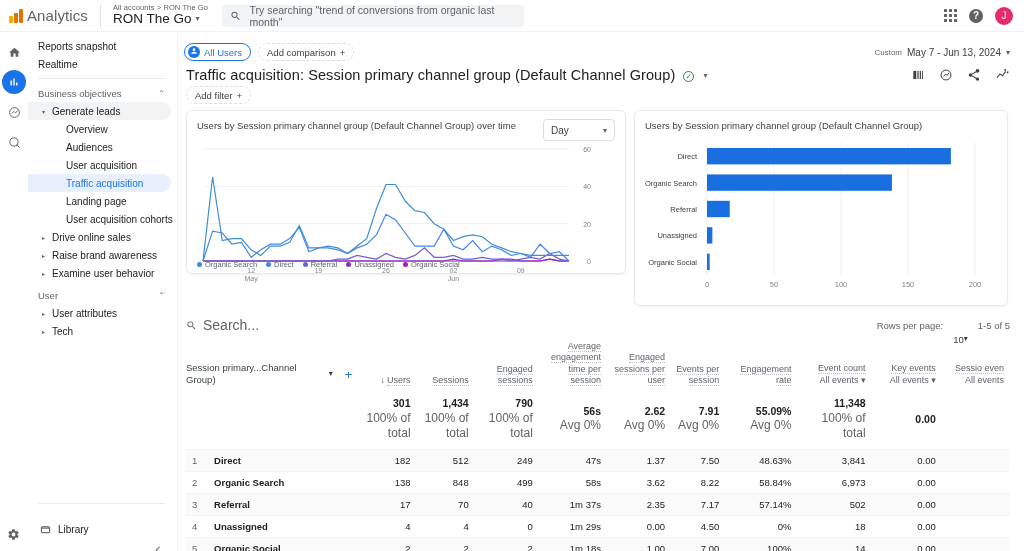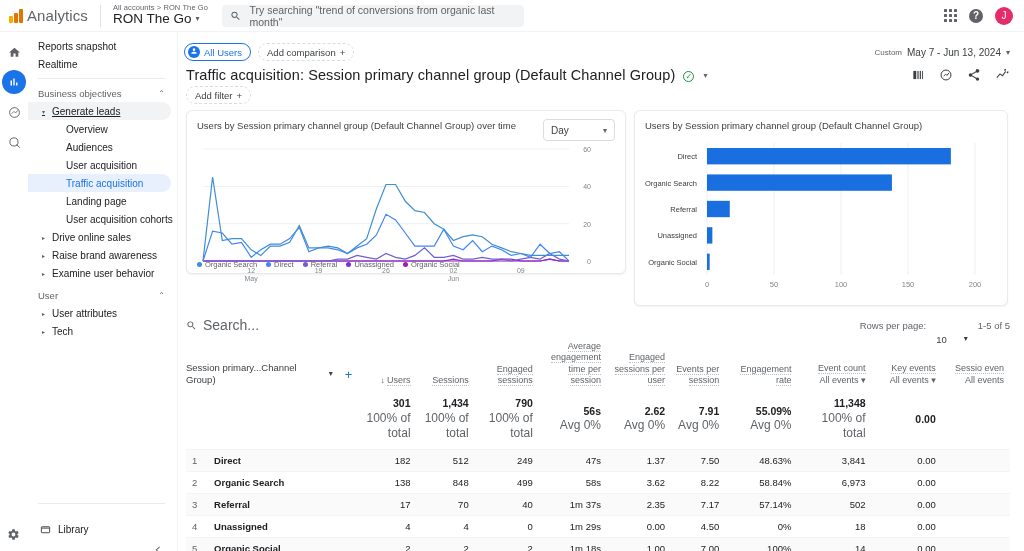--- a/index.html
+++ b/index.html
@@ -67,21 +67,21 @@
   .nav-row {
     height: 18px; display: flex; align-items: center;
     font-size: 10px; color: #202124; padding-left: 10px; white-space: nowrap;
   }
   .nav-row.pad2 { padding-left: 38px; }
   .nav-row.section { color: #5f6368; font-size: 9.5px; }
   .nav-row.selected {
     background: #e8f0fe; color: #1a73e8; border-radius: 0 9px 9px 0;
     margin-right: 6px;
   }
-  .nav-row.highlight { background: #f1f3f4; border-radius: 0 9px 9px 0; margin-right: 6px; text-decoration: underline; }
+  .nav-row.highlight { background: #f1f3f4; border-radius: 0 9px 9px 0; margin-right: 6px; }
   .nav-sp { margin-top: 4px; }
   .tri { font-size: 6px; color: #5f6368; width: 10px; display: inline-block; }
   .chev-up { margin-left: auto; margin-right: 12px; font-size: 8px; color: #5f6368; }
   .nav-divider { height: 1px; background: #e8eaed; margin: 5px 12px 5px 10px; }
   .lib-row { display: flex; align-items: center; padding-left: 12px; gap: 7px; font-size: 10px; }
   .collapse-row { display: flex; justify-content: flex-end; padding-right: 14px; color: #5f6368; }
 
   
   .main {
     position: absolute; top: 32px; left: 178px; width: 846px; height: 519px;
@@ -134,21 +134,21 @@
     position: absolute; bottom: 4px; left: 10px; display: flex; gap: 9px; align-items: center;
   }
   .legend-item { display: flex; align-items: center; gap: 3px; font-size: 7.5px; color: #5f6368; }
   .legend-swatch { width: 5px; height: 5px; border-radius: 50%; }
 
   
   .tablewrap { padding: 8px 14px 0 8px; }
   .tbl-toolbar { display: flex; align-items: center; height: 22px; }
   .tbl-search { display: flex; align-items: center; gap: 6px; color: #5f6368; font-size: 14px; }
   .rpp { margin-left: auto; display: flex; align-items: center; gap: 10px; font-size: 9.5px; color: #5f6368; }
-  .rpp .sel { display: flex; gap: 17px; color: #3c4043; margin-top: 28px; }
+  .rpp .sel { display: flex; gap: 0; color: #3c4043; margin-top: 28px; }
   table { width: 100%; border-collapse: collapse; table-layout: fixed; }
   thead th {
     font-weight: normal; font-size: 9px; color: #5f6368; vertical-align: bottom;
     padding: 5px 6px 6px 0; text-align: right; line-height: 1.25;
   }
   thead th.dim { text-align: left; padding-left: 0; }
   th .hdr-txt { border-bottom: 1px dotted #bdc1c6; display: inline; }
   th .allev { color: #5f6368; display: block; margin-top: 1px; }
   .dimsel { display: flex; align-items: center; justify-content: flex-end; gap: 12px; color: #3c4043; font-size: 9.5px; }
   .plus { color: #1a73e8; font-size: 13px; line-height: 1; }

